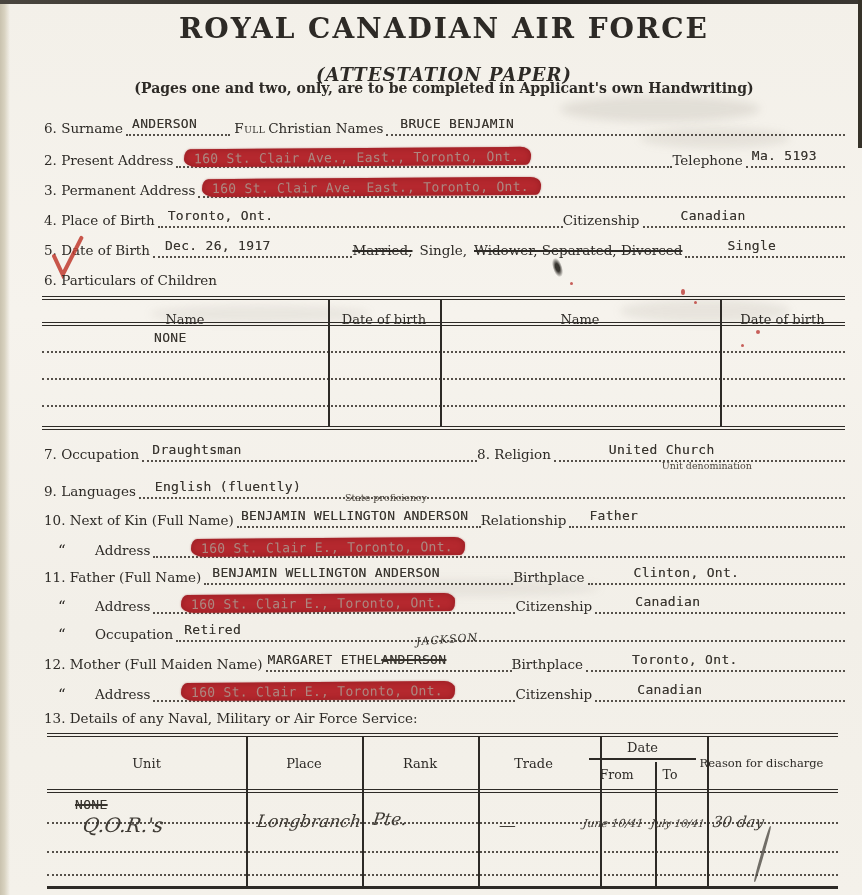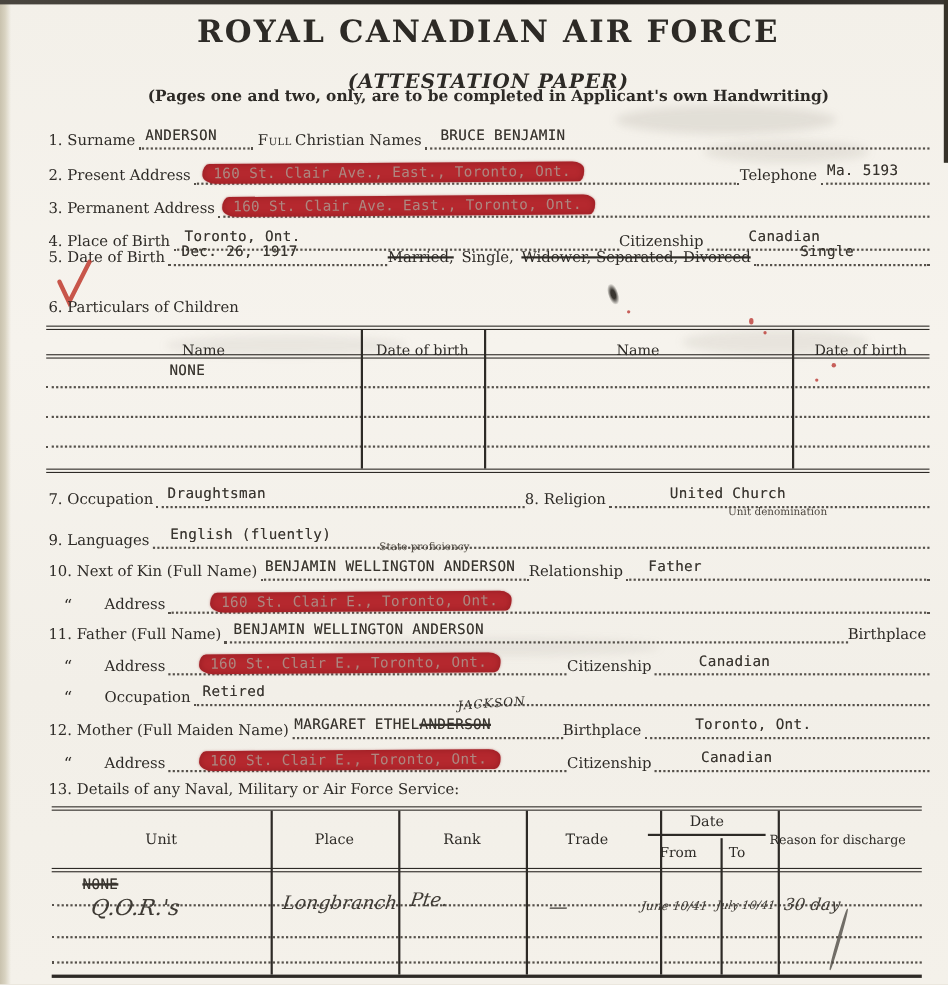--- a/index.html
+++ b/index.html
@@ -83,21 +83,21 @@
   <div class="smudge" style="left:640px;top:128px;width:150px;height:20px;background:rgba(120,115,100,.12);"></div>
   <div class="smudge" style="left:620px;top:300px;width:170px;height:22px;background:rgba(130,120,105,.12);"></div>
   <div class="smudge" style="left:150px;top:305px;width:220px;height:18px;background:rgba(130,120,105,.10);"></div>
   <div class="smudge" style="left:300px;top:580px;width:300px;height:16px;background:rgba(130,120,105,.10);"></div>
 
   <div class="hdr title">ROYAL CANADIAN AIR FORCE</div>
   <div class="hdr subtitle">(ATTESTATION PAPER)</div>
   <div class="hdr instruction">(Pages one and two, only, are to be completed in Applicant's own Handwriting)</div>
 
   <div class="line" style="top:114px;">
-    <span class="lbl">1. Surname</span>
+    <span class="lbl">6. Surname</span>
     <span class="fill" style="flex-grow:1;">
       <span class="typed" style="margin-left:6px;">ANDERSON</span>
     </span>
     <span class="lbl sc" style="padding-left:4px;">Full</span>
     <span class="lbl">Christian Names</span>
     <span class="fill" style="flex-grow:4.4;">
       <span class="typed" style="margin-left:14px;">BRUCE BENJAMIN</span>
     </span>
   </div>
 
@@ -123,21 +123,21 @@
     <span class="lbl">4. Place of Birth</span>
     <span class="fill" style="flex-grow:2;">
       <span class="typed" style="margin-left:10px;">Toronto, Ont.</span>
     </span>
     <span class="lbl">Citizenship</span>
     <span class="fill" style="flex-grow:1;">
       <span class="typed" style="margin-left:38px;">Canadian</span>
     </span>
   </div>
 
-  <div class="line" style="top:220px;text-align:right;">
+  <div class="line" style="top:236px;text-align:right;">
     <span class="lbl">5. Date of Birth</span>
     <span class="fill" style="flex-grow:1.25;">
       <span class="typed" style="margin-left:12px;">Dec. 26, 1917</span>
     </span>
     <span class="lbl struck">Married,</span>
     <span class="lbl" style="padding-left:4px;">Single,</span>
     <span class="lbl struck" style="padding-left:4px;">Widower, Separated, Divorced</span>
     <span class="fill" style="flex-grow:1;">
       <span class="typed" style="margin-left:42px;">Single</span>
     </span>
@@ -215,20 +215,23 @@
       <span class="typed redact" style="margin-left:38px;">160 St. Clair E., Toronto, Ont.</span>
     </span>
   </div>
 
   <div class="line" style="top:563px;">
     <span class="lbl">11. Father (Full Name)</span>
     <span class="fill" style="flex-grow:1.2;">
       <span class="typed" style="margin-left:8px;">BENJAMIN WELLINGTON ANDERSON</span>
     </span>
     <span class="lbl">Birthplace</span>
+    <span class="fill" style="flex-grow:1;">
+      <span class="typed" style="margin-left:46px;">Clinton, Ont.</span>
+    </span>
   </div>
 
   <div class="line" style="top:592px;">
     <span class="lbl ditto">“</span>
     <span class="lbl">Address</span>
     <span class="fill" style="flex-grow:1.45;">
       <span class="typed redact" style="margin-left:28px;">160 St. Clair E., Toronto, Ont.</span>
     </span>
     <span class="lbl">Citizenship</span>
     <span class="fill" style="flex-grow:1;">

